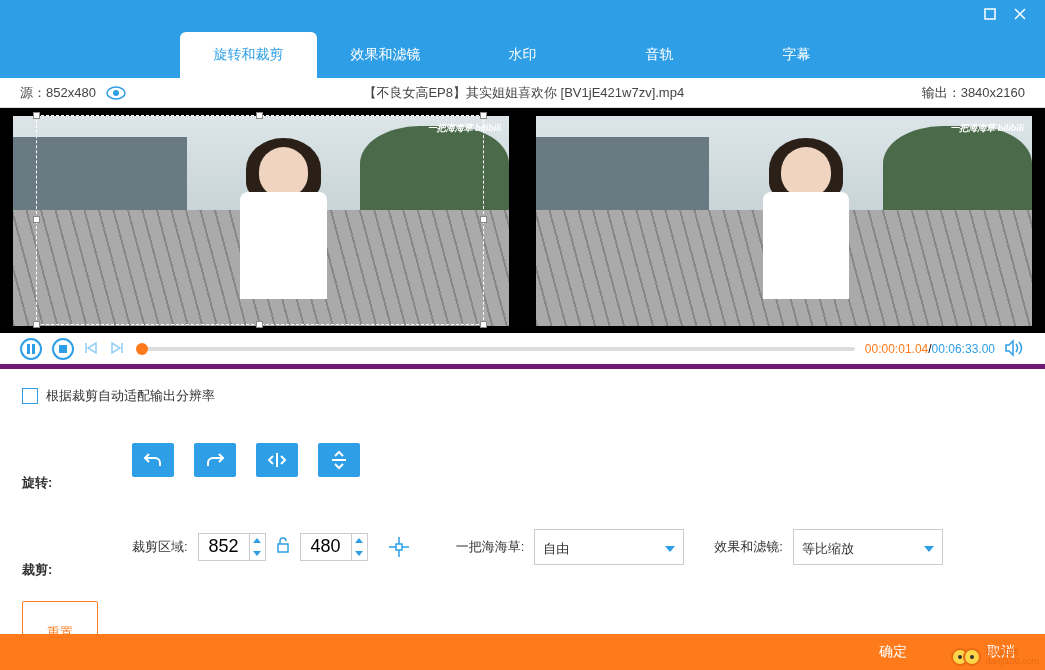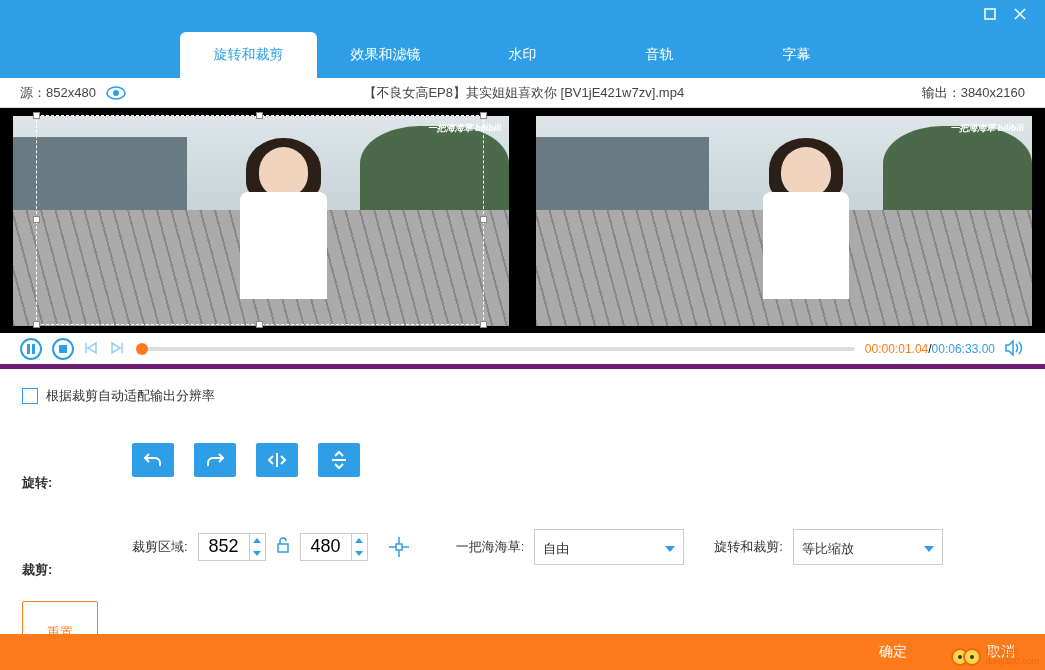--- a/index.html
+++ b/index.html
@@ -265,21 +265,21 @@
           <rect x="8" y="8" width="6" height="6" fill="none" stroke="#2e9fe6" stroke-width="1.5"></rect>
         </svg>
     </div>
     <span class="field-lbl" style="margin-left:40px">一把海海草:</span>
     <div class="select">
       <span>自由</span>
       <span class="chev"><svg width="10" height="6">
             <path d="M0 0 L5 6 L10 0 z" fill="#2e9fe6"></path>
           </svg></span>
     </div>
-    <span class="field-lbl" style="margin-left:30px">旋转和裁剪:</span>
+    <span class="field-lbl" style="margin-left:30px">效果和滤镜:</span>
     <div class="select">
       <span>等比缩放</span>
       <span class="chev"><svg width="10" height="6">
             <path d="M0 0 L5 6 L10 0 z" fill="#2e9fe6"></path>
           </svg></span>
     </div>
   </div>
 
   <div class="row">
     <button class="reset-btn">重置</button>

